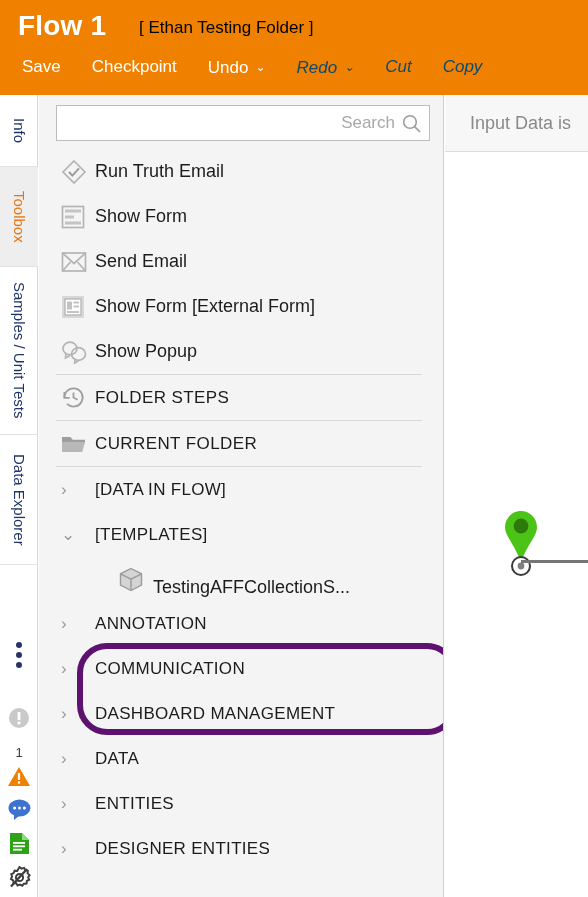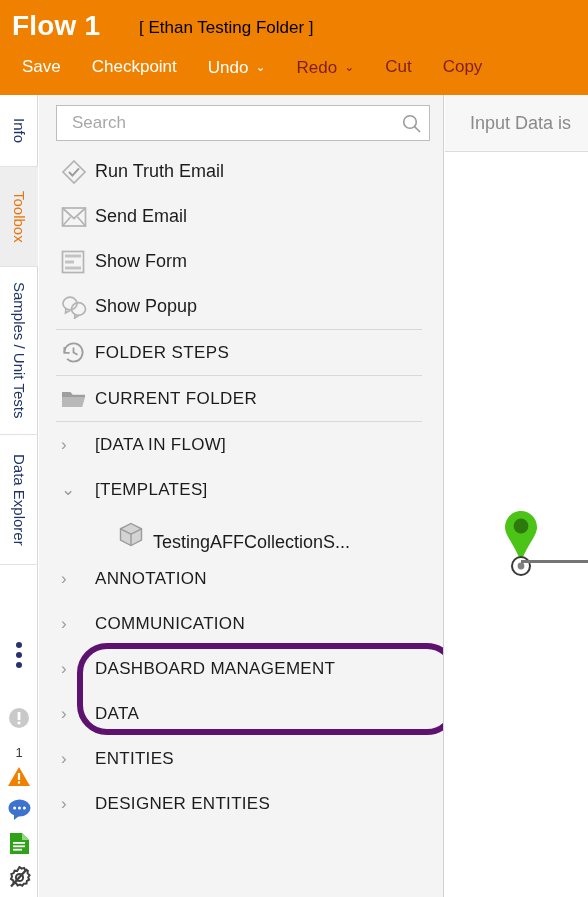--- a/index.html
+++ b/index.html
@@ -10,35 +10,35 @@
     background: #ffffff;
   }
   #app { position: relative; width: 588px; height: 897px; }
 
   
   .header {
     position: absolute; left: 0; top: 0; width: 588px; height: 95px;
     background: #F08000;
   }
   .flow-title {
-    position: absolute; left: 12px; top: 10px;
+    position: absolute; left: 18px; top: 10px;
     font-size: 28px; font-weight: bold; color: #ffffff;
     letter-spacing: .2px;
   }
   .folder-name {
     position: absolute; left: 139px; top: 18px;
     font-size: 17px; color: #000000;
   }
   .toolbar { position: absolute; left: 22px; top: 56px; height: 30px; }
   .tb-item {
     display: inline-block; font-size: 17px; color: #ffffff;
     margin-right: 31px; cursor: pointer; vertical-align: top;
     line-height: 22px;
   }
-  .tb-item.dim { color: #7f1d1d; cursor: default; }
+  .tb-item.dim { color: #0c4a6e; cursor: default; font-style: italic; }
   .caret {
     display: inline-block; margin-left: 7px;
     font-size: 12px; vertical-align: 2px;
   }
 
   
   .rail {
     position: absolute; left: 0; top: 95px; width: 38px; height: 802px;
     background: #ffffff; border-right: 1px solid #d8d8d8;
   }
@@ -67,22 +67,22 @@
   }
 
   
   .panel {
     position: absolute; left: 39px; top: 95px; width: 405px; height: 802px;
     background: #F4F4F4; border-right: 1px solid #d0d0d0; overflow: hidden;
   }
   .search-wrap { position: absolute; left: 17px; top: 10px; width: 374px; height: 36px; }
   .search-input {
     width: 100%; height: 36px; background: #ffffff;
-    border: 1px solid #bdbdbd; padding: 0 34px 0 15px;
-    font-size: 17px; color: #333; font-family: "Liberation Sans", sans-serif;
+    border: 1px solid #bdbdbd; padding: 0 34px 0 9px;
+    font-size: 17px; color: #333; font-family: "Liberation Sans", sans-serif; text-align: right;
   }
   .search-input::placeholder { color: #a8a8a8; }
   .search-icon { position: absolute; right: 9px; top: 9px; cursor: pointer; }
 
   .list { position: absolute; left: 0; top: 54px; width: 405px; }
   .row {
     display: flex; align-items: center; height: 45px;
     padding-left: 22px; cursor: pointer; position: relative;
   }
   .row .ico {
@@ -238,40 +238,55 @@
           <span class="ico">
             <svg width="26" height="26" viewBox="0 0 26 26">
               <path d="M13 2 L24 13 L13 24 L2 13 Z" stroke="#b4b4b4" fill="none" stroke-width="1.7"></path>
               <path d="M8 13 l3.4 3.6 L18 9.4" stroke="#9b9b9b" fill="none" stroke-width="2"></path>
             </svg>
           </span>
           <span class="lbl">Run Truth Email</span>
         </div>
         <div class="row step">
           <span class="ico">
-            <svg width="26" height="22" viewBox="0 0 26 22">
-              <rect x="1.5" y="2" width="23" height="18" stroke="#b4b4b4" fill="none" stroke-width="1.7"></rect>
-              <path d="M1.5 2 L13 12.5 L24.5 2" stroke="#b4b4b4" fill="none" stroke-width="1.7"></path>
-              <path d="M1.5 20 L9.5 11 M24.5 20 L16.5 11" stroke="#b4b4b4" fill="none" stroke-width="1.7"></path>
-            </svg>
-          </span>
-          <span class="lbl">Send Email</span>
-        </div>
-        <div class="row step">
-          <span class="ico">
             <svg width="24" height="24" viewBox="0 0 24 24">
               <rect x="1.5" y="1.5" width="21" height="21" stroke="#b4b4b4" fill="none" stroke-width="1.7"></rect>
               <g fill="#c3c3c3">
                 <rect x="4" y="4.5" width="16" height="3"></rect>
                 <rect x="4" y="10.5" width="9" height="3"></rect>
                 <rect x="4" y="16.5" width="16" height="3"></rect>
               </g>
             </svg>
           </span>
           <span class="lbl">Show Form</span>
+        </div>
+        <div class="row step">
+          <span class="ico">
+            <svg width="26" height="22" viewBox="0 0 26 22">
+              <rect x="1.5" y="2" width="23" height="18" stroke="#b4b4b4" fill="none" stroke-width="1.7"></rect>
+              <path d="M1.5 2 L13 12.5 L24.5 2" stroke="#b4b4b4" fill="none" stroke-width="1.7"></path>
+              <path d="M1.5 20 L9.5 11 M24.5 20 L16.5 11" stroke="#b4b4b4" fill="none" stroke-width="1.7"></path>
+            </svg>
+          </span>
+          <span class="lbl">Send Email</span>
+        </div>
+        <div class="row step">
+          <span class="ico">
+            <svg width="24" height="24" viewBox="0 0 24 24">
+              <rect x="1" y="1" width="22" height="22" fill="#d8d8d8"></rect>
+              <rect x="4" y="4" width="16" height="16" fill="#ffffff" stroke="#b4b4b4" stroke-width="1.3"></rect>
+              <g fill="#c3c3c3">
+                <rect x="6" y="6.5" width="5" height="8"></rect>
+                <rect x="12.5" y="6.5" width="5.5" height="2"></rect>
+                <rect x="12.5" y="10.5" width="5.5" height="2"></rect>
+                <rect x="6" y="16" width="12" height="2"></rect>
+              </g>
+            </svg>
+          </span>
+          <span class="lbl">Show Form [External Form]</span>
         </div>
         <div class="row step">
           <span class="ico">
             <svg width="27" height="24" viewBox="0 0 27 24">
               <ellipse cx="9" cy="8.5" rx="7" ry="6.3" stroke="#b4b4b4" fill="none" stroke-width="1.7"></ellipse>
               <path d="M5 13.4 L4.5 18 L9 15.5" stroke="#b4b4b4" fill="none" stroke-width="1.7"></path>
               <ellipse cx="17.5" cy="14" rx="7" ry="6.3" stroke="#b4b4b4" fill="none" stroke-width="1.7"></ellipse>
               <path d="M14 19 L13.6 23.2 L17.6 20.6" stroke="#b4b4b4" fill="none" stroke-width="1.7"></path>
             </svg>
           </span>

